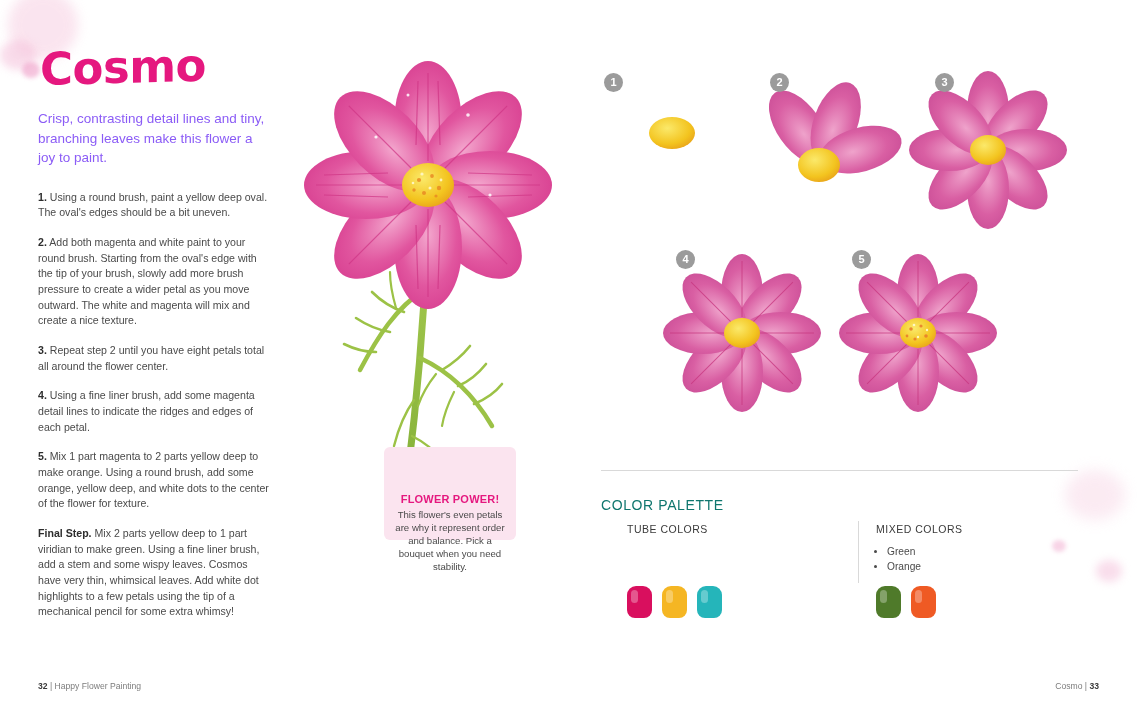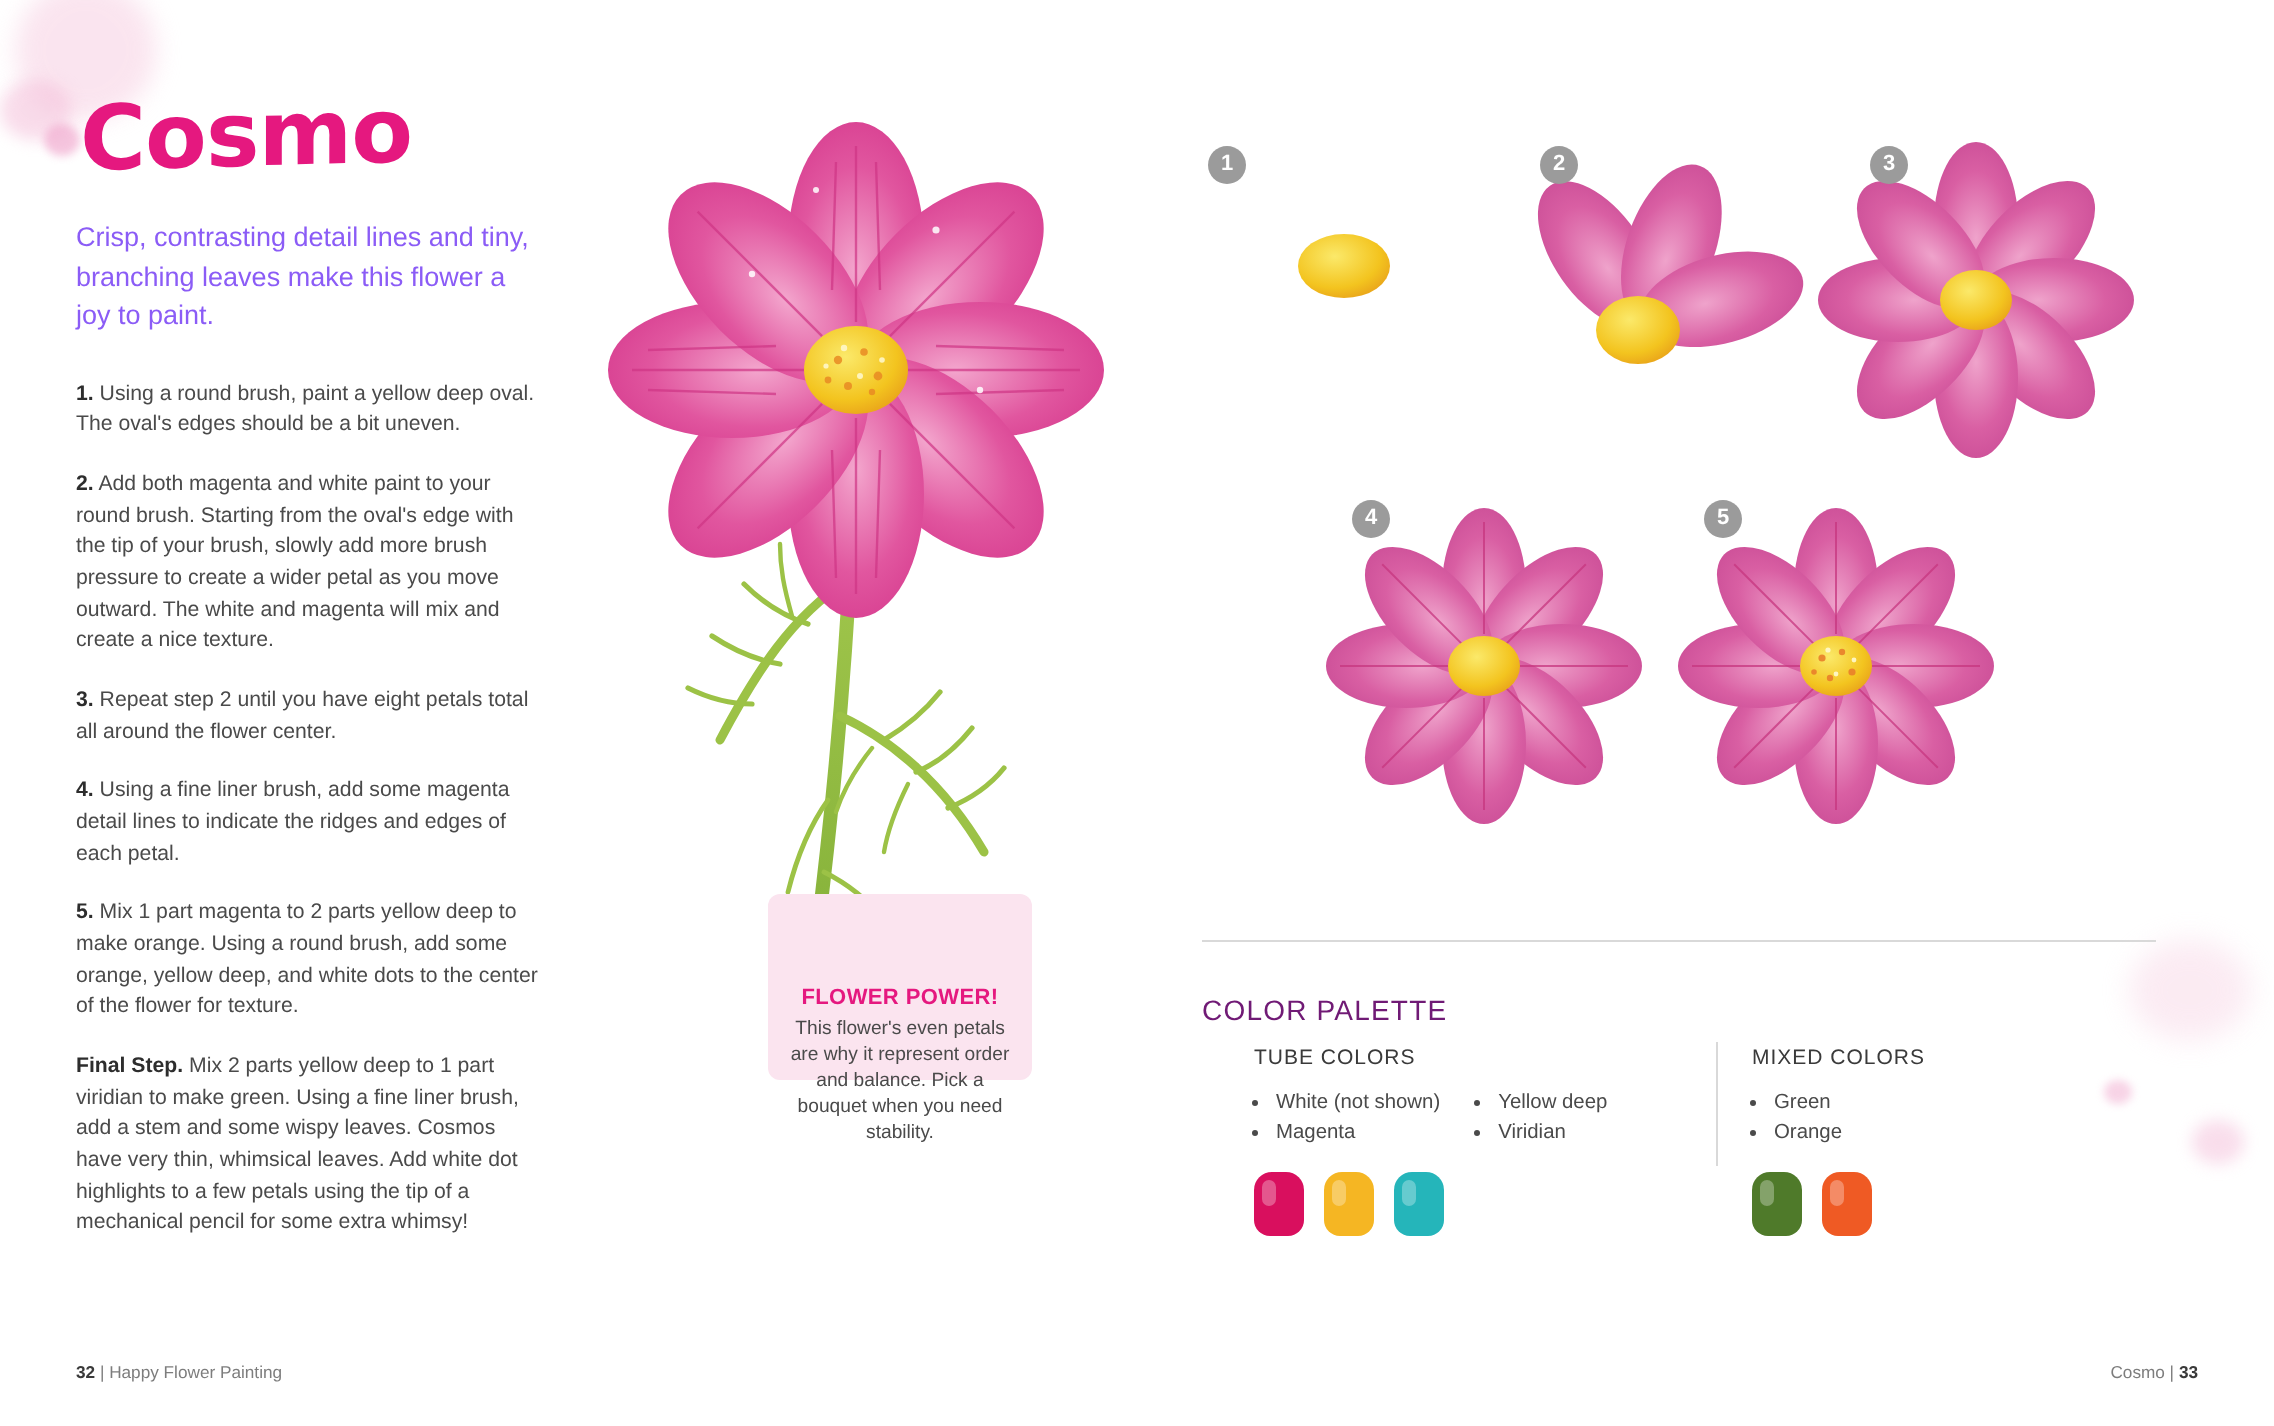--- a/index.html
+++ b/index.html
@@ -115,21 +115,21 @@
     left: 601px;
     top: 470px;
     width: 477px;
     height: 1px;
     background: #d9d9d9;
   }
   .palette-title {
     position: absolute;
     left: 601px;
     top: 497px;
-    color: #701a75;
+    color: #0f766e;
     font-size: 14px;
     letter-spacing: .6px;
     font-weight: 500;
   }
   .col-head {
     font-size: 10.5px;
     font-weight: normal;
     letter-spacing: .5px;
     color: #3a3a3a;
     margin-bottom: 9px;
@@ -416,30 +416,20 @@
       </g>
     </g>
   </svg>
 </div>
 
 <div class="divider"></div>
 <div class="palette-title">COLOR PALETTE</div>
 
 <div class="tube-block">
   <div class="col-head">TUBE COLORS</div>
-  <div class="bullets">
-    <ul>
-      <li>White (not shown)</li>
-      <li>Magenta</li>
-    </ul>
-    <ul>
-      <li>Yellow deep</li>
-      <li>Viridian</li>
-    </ul>
-  </div>
 </div>
 
 <div class="vdivider"></div>
 
 <div class="mixed-block">
   <div class="col-head">MIXED COLORS</div>
   <div class="bullets">
     <ul>
       <li>Green</li>
       <li>Orange</li>

